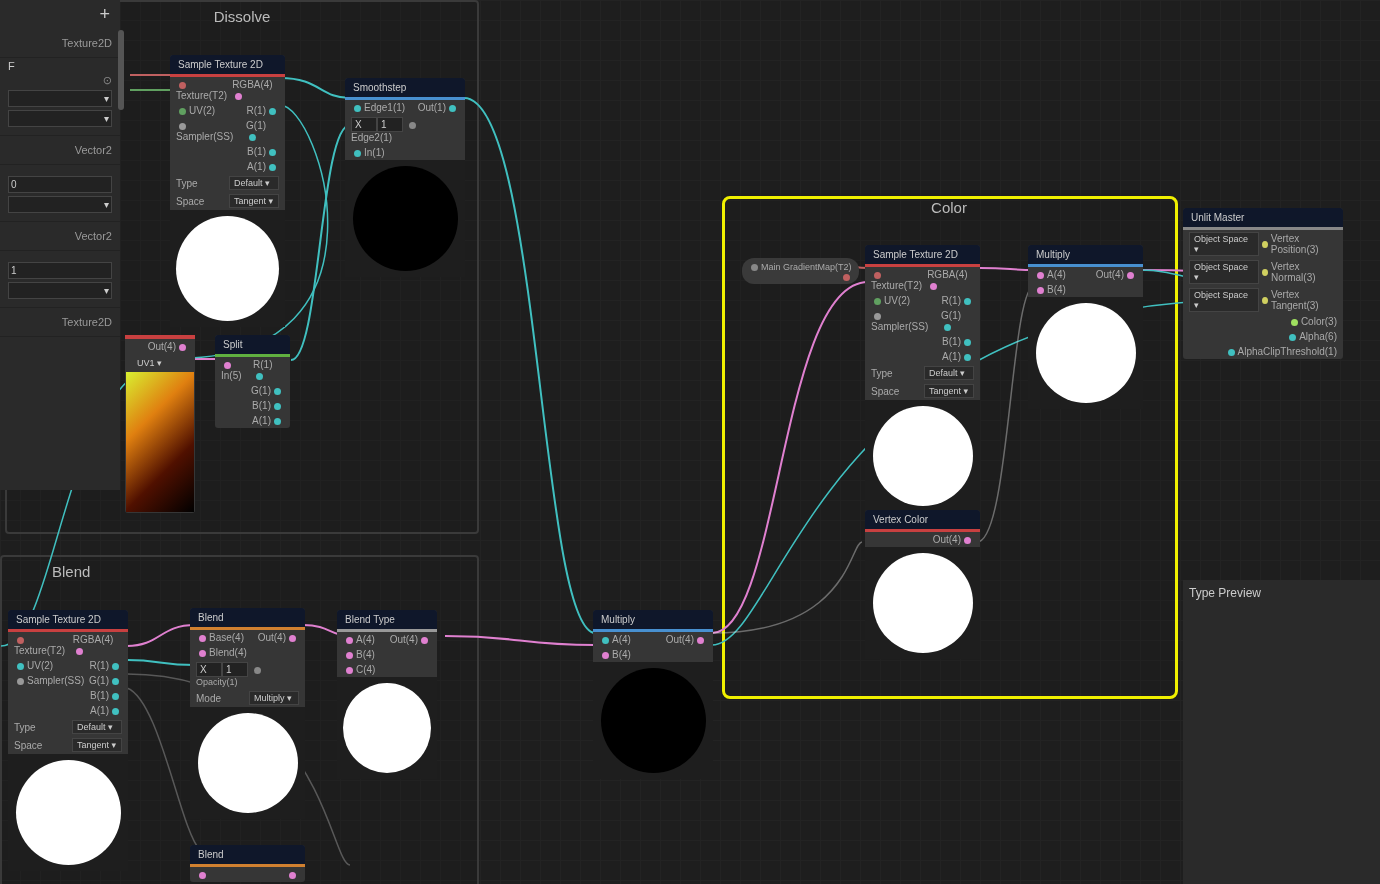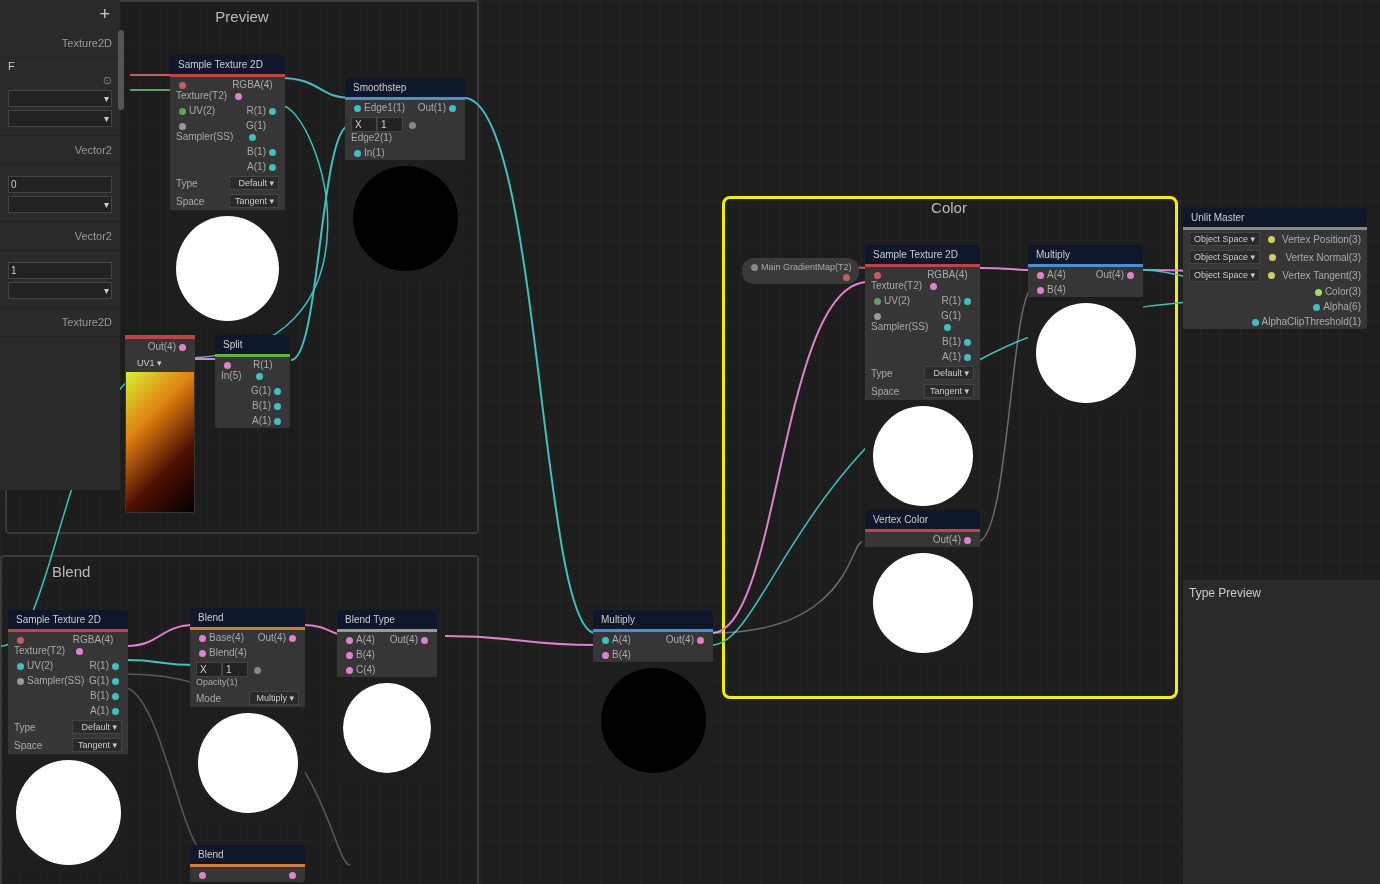--- a/index.html
+++ b/index.html
@@ -7,40 +7,40 @@
 .group-box{position:absolute;border:2px solid #3a3a3a;border-radius:4px;background:rgba(30,30,30,0.3);}
 .group-title{position:absolute;top:6px;left:50%;transform:translateX(-50%);color:#bbb;font-size:15px;}
 .highlight{position:absolute;border:3px solid #f0f000;border-radius:8px;pointer-events:none;}
 .node{position:absolute;background:#363636;border-radius:3px;font-size:10px;}
 .node-title{background:#0f172a;padding:4px 8px;color:#ccc;border-top-left-radius:3px;border-top-right-radius:3px;}
 .node-stripe{height:3px;}
 .row{display:flex;justify-content:space-between;padding:2px 6px;font-size:10px;color:#aaa;align-items:center;}
 .preview-circle{background:#1e1e1e;display:flex;justify-content:center;align-items:center;padding:6px;}
 .circ{border-radius:50%;}
 .port{display:inline-block;width:7px;height:7px;border-radius:50%;margin:0 3px;vertical-align:middle;}
-.dd{background:#2a2a2a;border:1px solid #444;padding:1px 4px;font-size:9px;color:#ccc;display:inline-block;min-width:40px;text-align:right;}
+.dd{background:#2a2a2a;border:1px solid #444;padding:1px 4px;font-size:9px;color:#ccc;display:inline-block;min-width:40px;}
 .inp{background:#222;border:1px solid #444;color:#ccc;font-size:10px;padding:1px 3px;width:18px;}
 .sidebar{position:absolute;left:0;top:0;width:120px;background:#2a2a2a;}
 .side-sec{border-bottom:1px solid #222;padding:8px;}
 .side-label{text-align:right;color:#999;font-size:11px;}
 .side-field{background:#222;border:1px solid #444;padding:2px;color:#ccc;font-size:10px;width:100%;margin-top:3px;box-sizing:border-box;}
 .plus-btn{color:#ccc;font-size:18px;text-align:right;padding:4px 10px;}
 .gradient-sq{background:linear-gradient(135deg,#d8f030,#e08010,#501000,#000);}
 .uvdd{background:#363636;color:#ccc;font-size:9px;padding:2px 6px;}
 .main-preview{position:absolute;background:#2a2a2a;padding:6px;color:#ccc;font-size:12px;}
 svg.wires{position:absolute;left:0;top:0;pointer-events:none;}
 .scrollbar{position:absolute;width:6px;background:#555;border-radius:3px;}
 </style>
 </head>
 <body>
 
 <div class="canvas">
 
 <div class="group-box" style="left:5px;top:0;width:470px;height:530px;">
-  <div class="group-title">Preview</div>
+  <div class="group-title">Dissolve</div>
 </div>
 <div class="group-box" style="left:0;top:555px;width:475px;height:330px;">
   <div class="group-title" style="left:50px;transform:none;">Blend</div>
 </div>
 <div class="group-box" style="left:725px;top:193px;width:448px;height:500px;border:none;">
   <div class="group-title">Color</div>
 </div>
 
 <div class="highlight" style="left:722px;top:196px;width:450px;height:497px;"></div>
 
@@ -344,21 +344,21 @@
         <span><span>Out(4)</span><span class="port" style="background:#e080d0"></span></span>
       </div>
   <div class="row">
         <span><span class="port" style="background:#e080d0"></span><span>B(4)</span></span>
       </div>
   <div class="preview-circle">
         <div class="circ" style="width:100px;height:100px;background:#fff;"></div>
       </div>
 </div>
 
-<div class="node" style="left:1183px;top:208px;width:184px;">
+<div class="node" style="left:1183px;top:208px;width:160px;">
   <div class="node-title">Unlit Master</div>
   <div class="node-stripe" style="background:#888;"></div>
   <div class="row">
         <span class="dd" style="min-width:60px;"><span>Object Space</span> ▾</span>
         <span class="port" style="background:#d0d060"></span>
         <span>Vertex Position(3)</span>
       </div>
   <div class="row">
         <span class="dd" style="min-width:60px;"><span>Object Space</span> ▾</span>
         <span class="port" style="background:#d0d060"></span>

